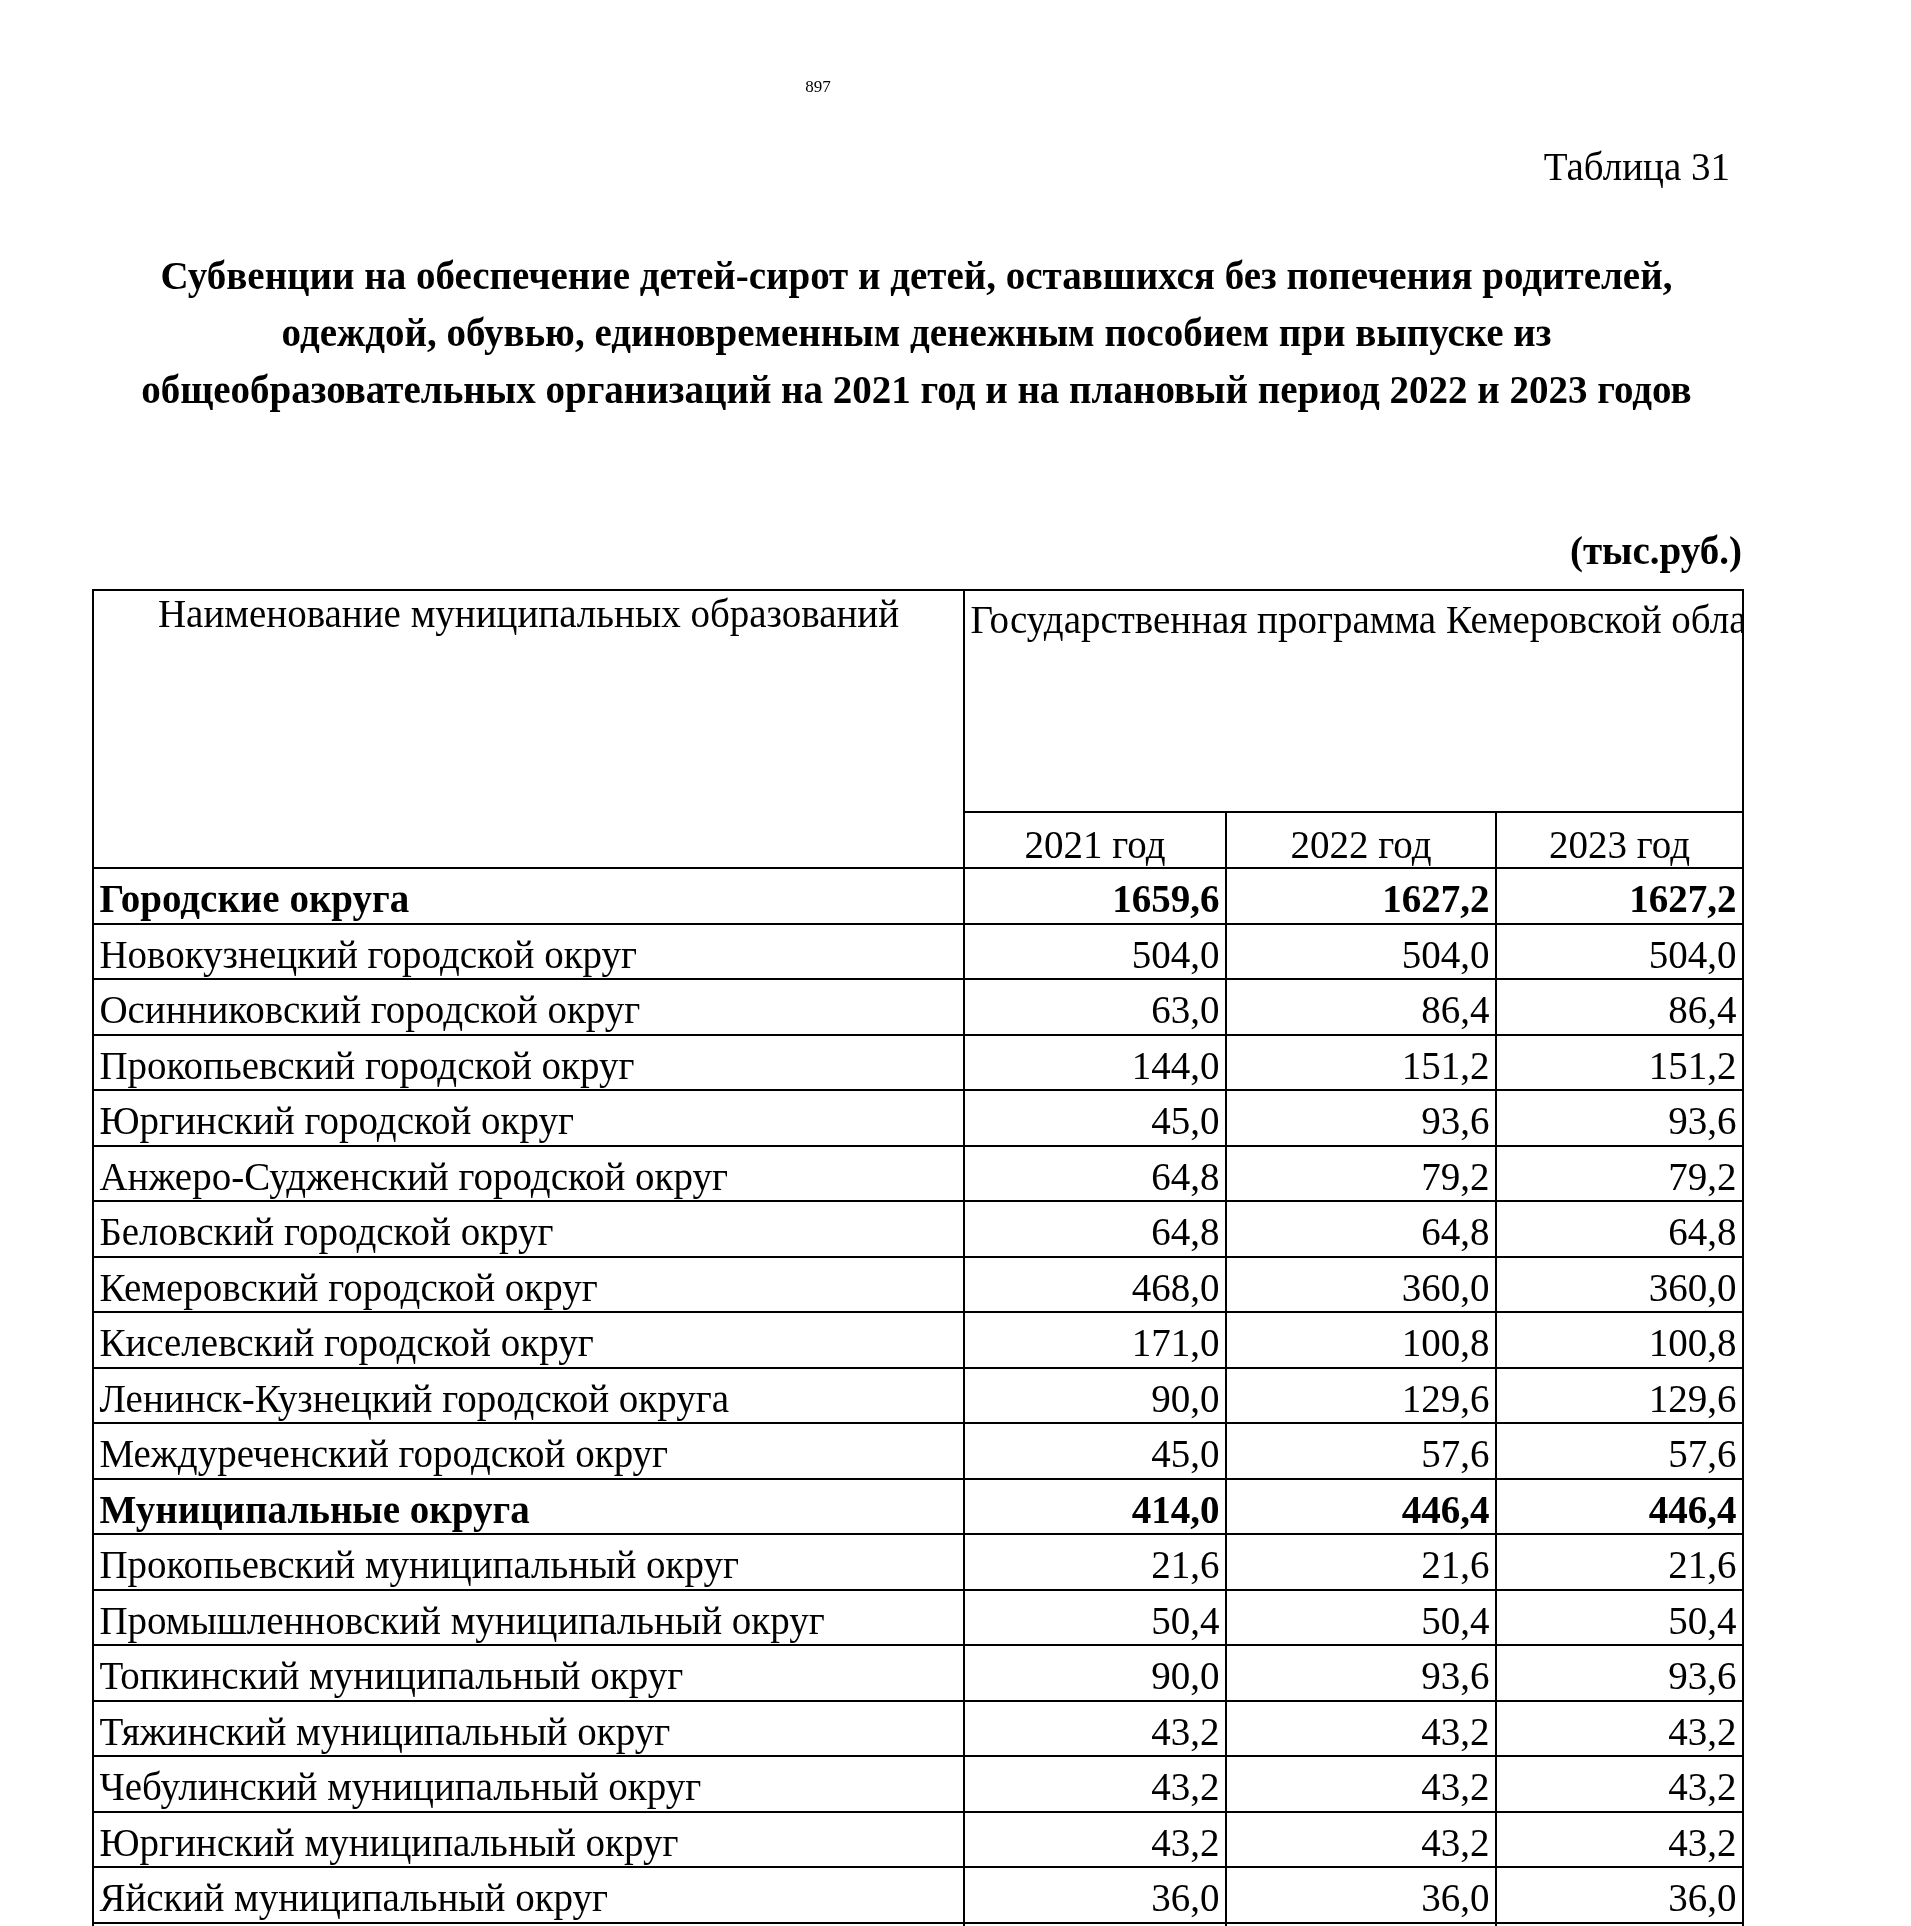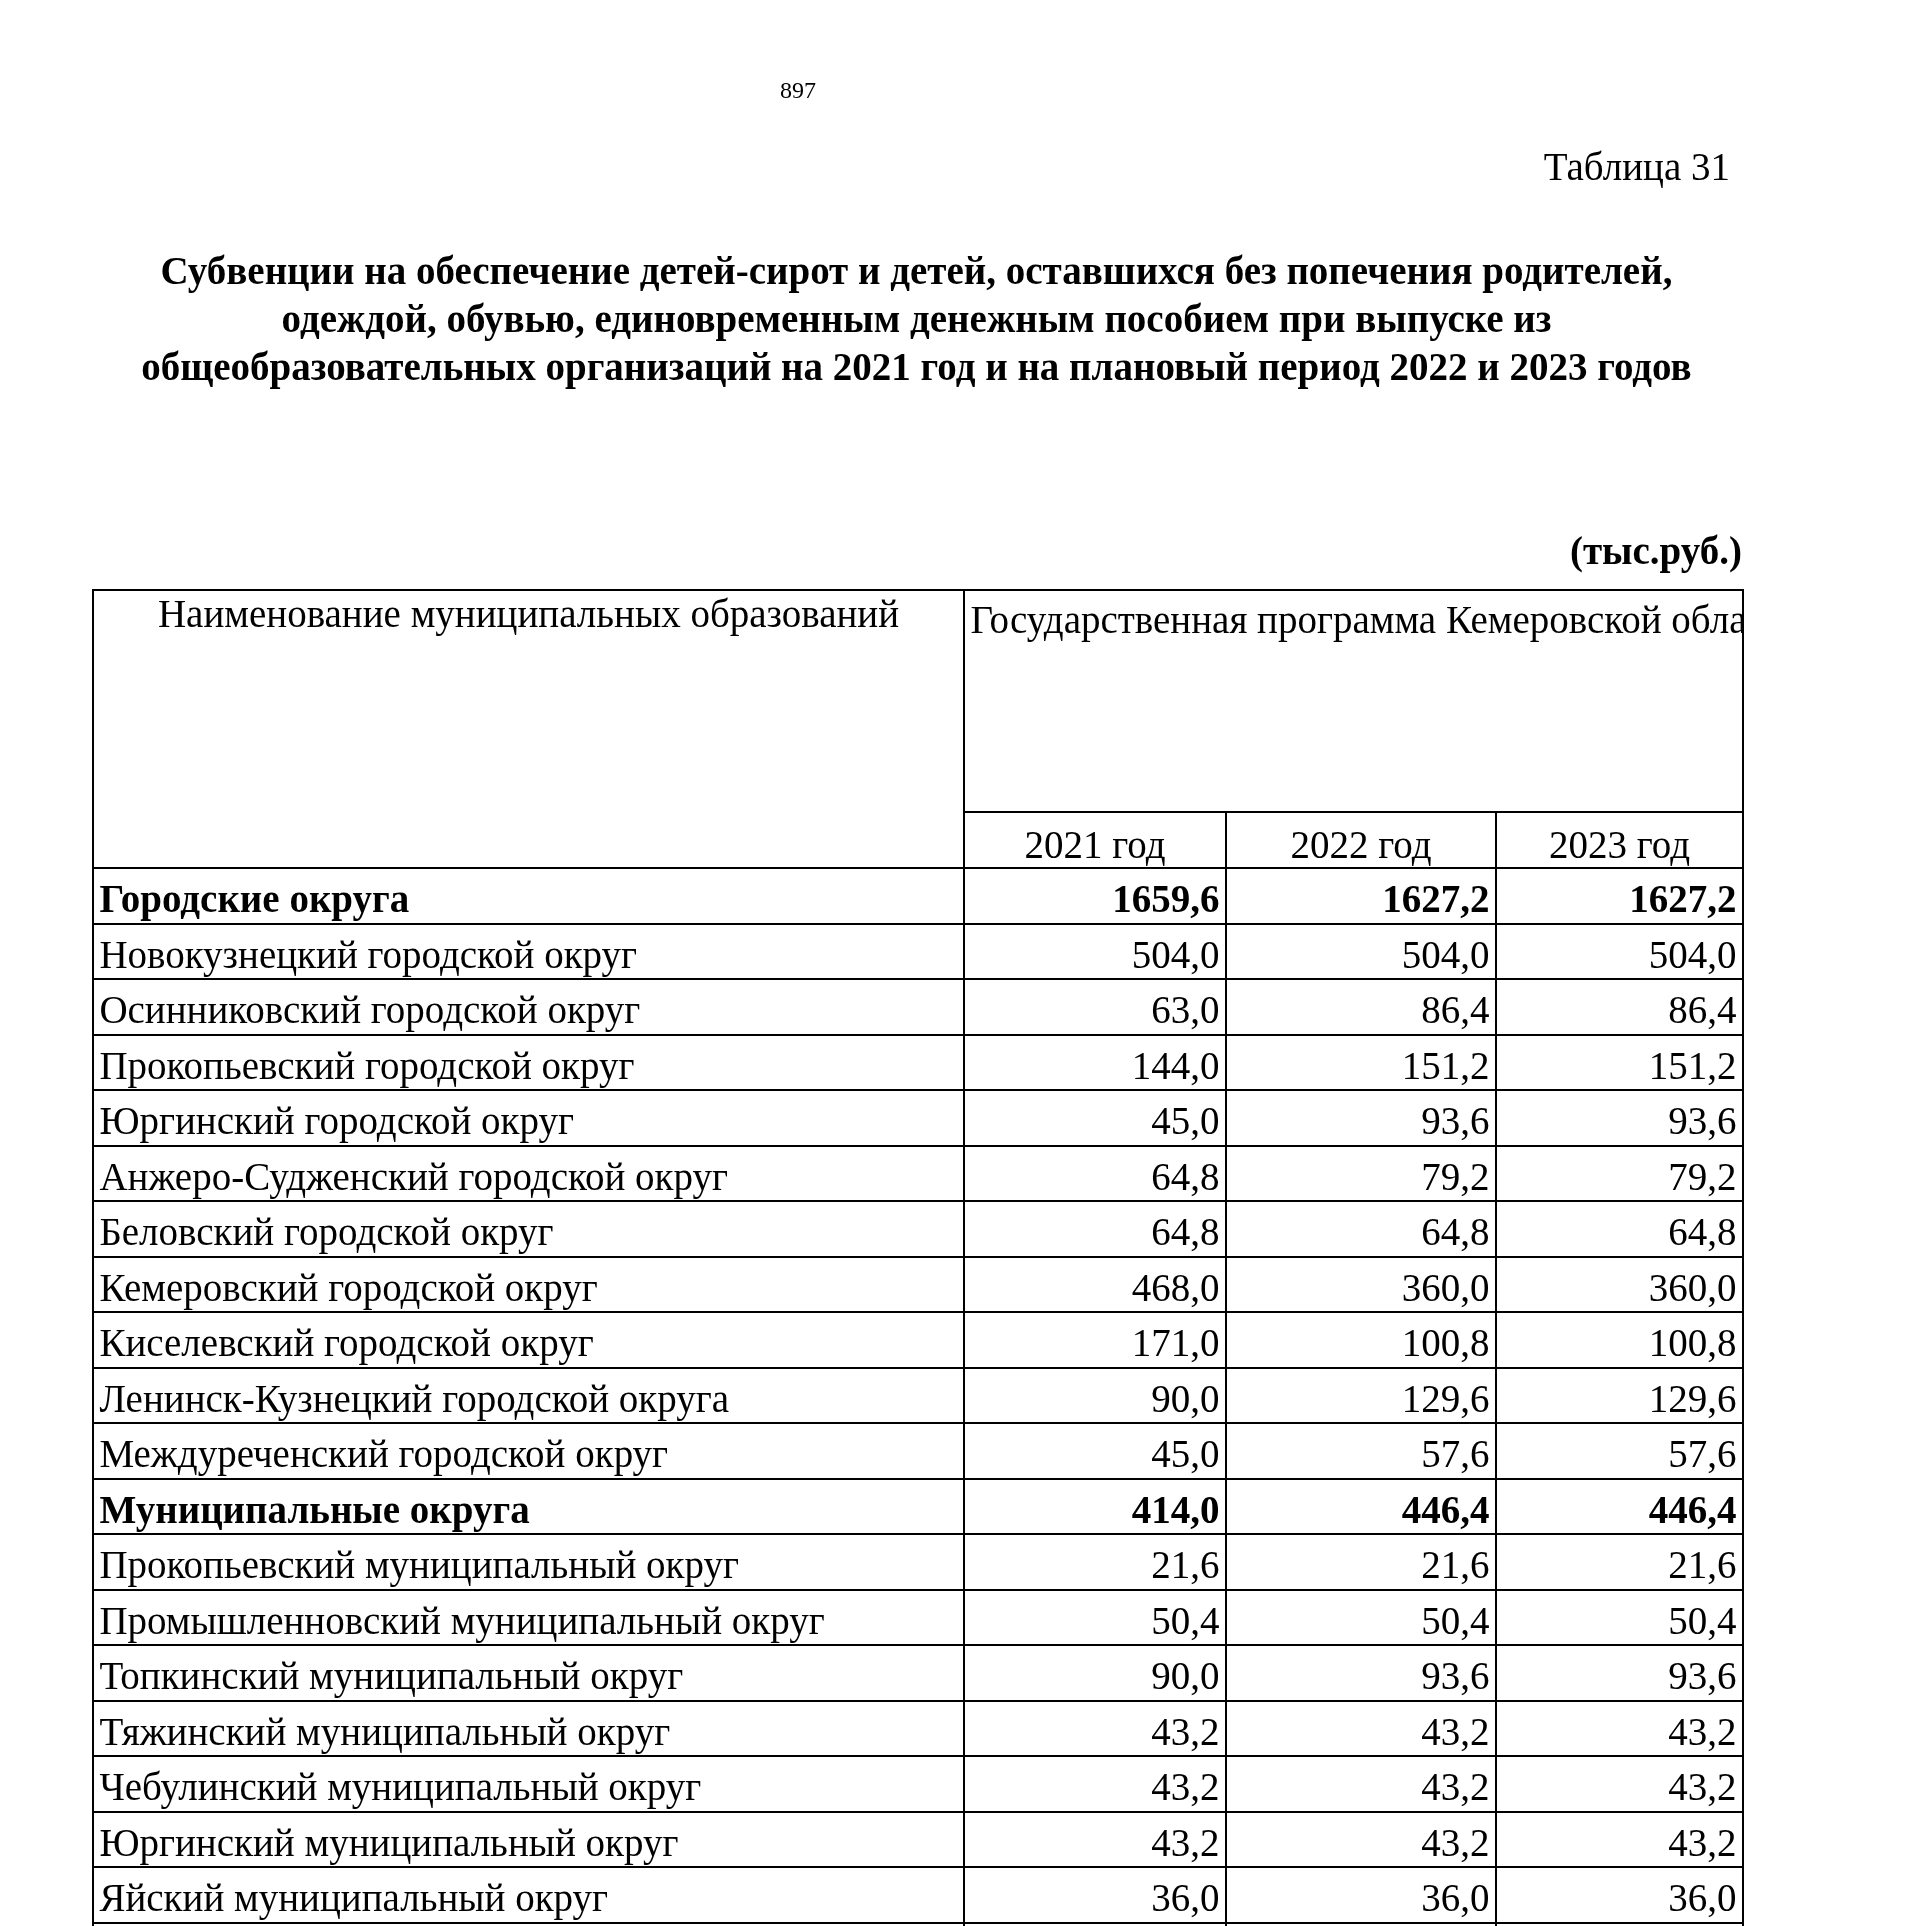--- a/index.html
+++ b/index.html
@@ -2,29 +2,30 @@
 <html style="font-size:6.2px"><head>
 <meta charset="utf-8">
 <style>
   html, body { margin: 0; padding: 0; background: #ffffff; }
   body {
     width: 1911px; height: 2703px; position: relative; overflow: hidden;
     font-family: "Liberation Serif", "DejaVu Serif", serif; color: #000;
   }
   .page-number {
     position: absolute; top: 77px; left: 0; width: 1596px; text-align: center;
-    font-size: 24px;
+    font-size: 17px;
+    padding-left: 20px;
   }
   .table-label {
     position: absolute; top: 144px; right: 181px;
     font-size: 39px;
   }
   .doc-title {
     position: absolute; top: 247px; left: 92px; width: 1649px; text-align: center;
-    font-size: 39px; font-weight: bold; line-height: 48px;
+    font-size: 39px; font-weight: bold; line-height: 57px;
   }
   .units {
     position: absolute; top: 528px; right: 169px;
     font-size: 39px;
     font-weight: bold;
   }
   table.subv {
     position: absolute; top: 589px; left: 92px; width: 1649px;
     border-collapse: collapse; table-layout: fixed;
     font-size: 39px;

